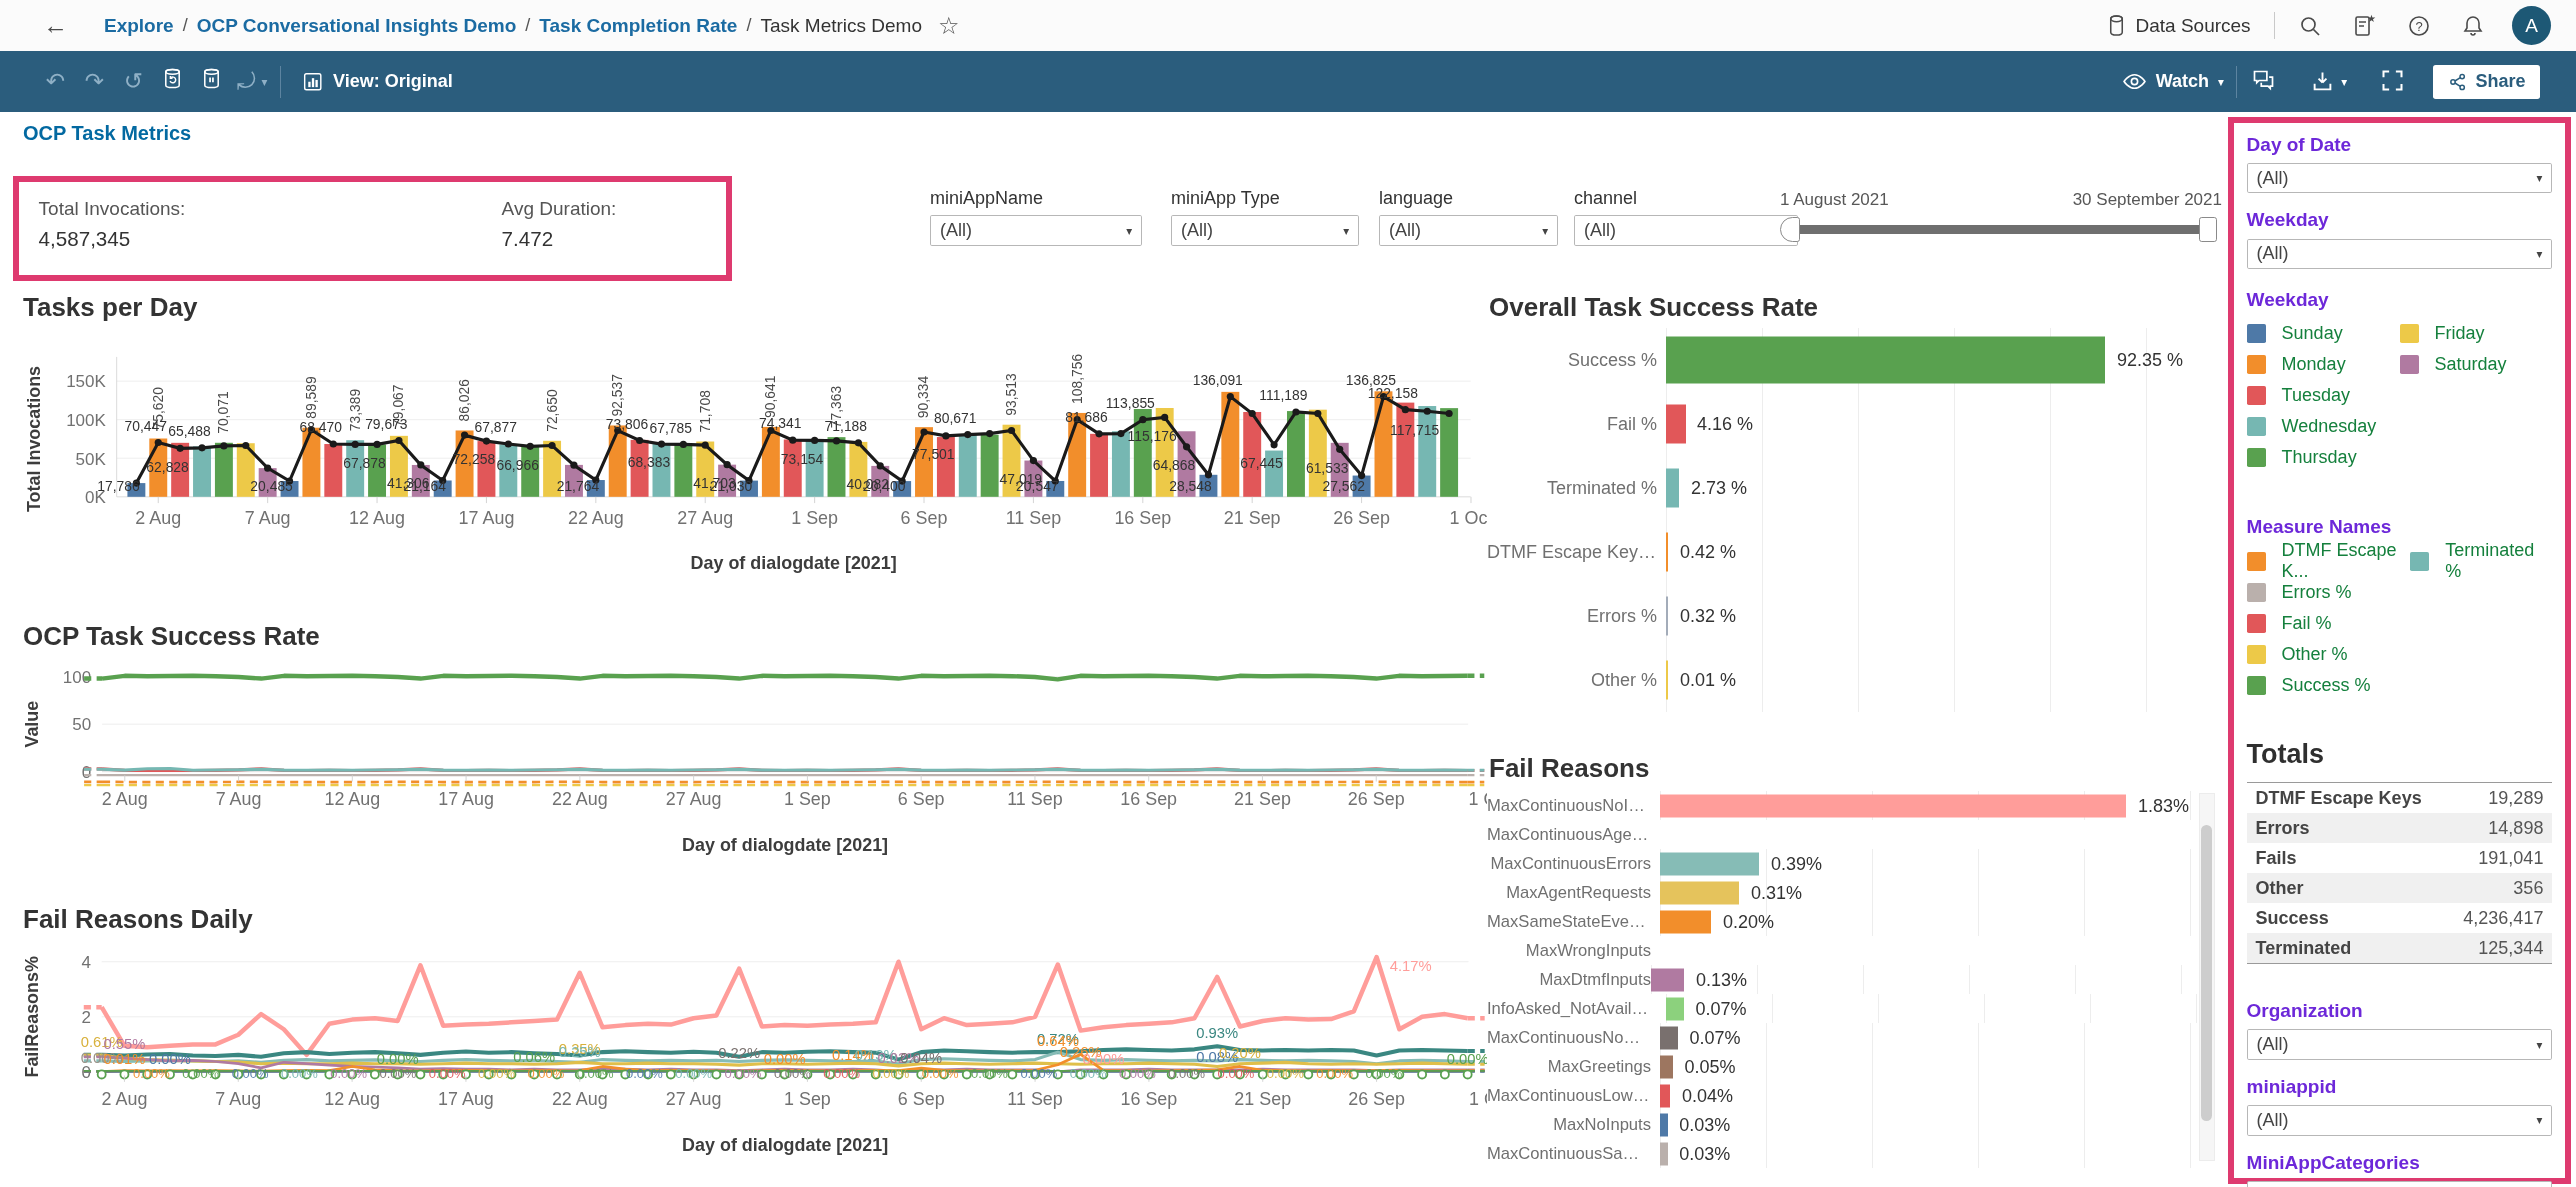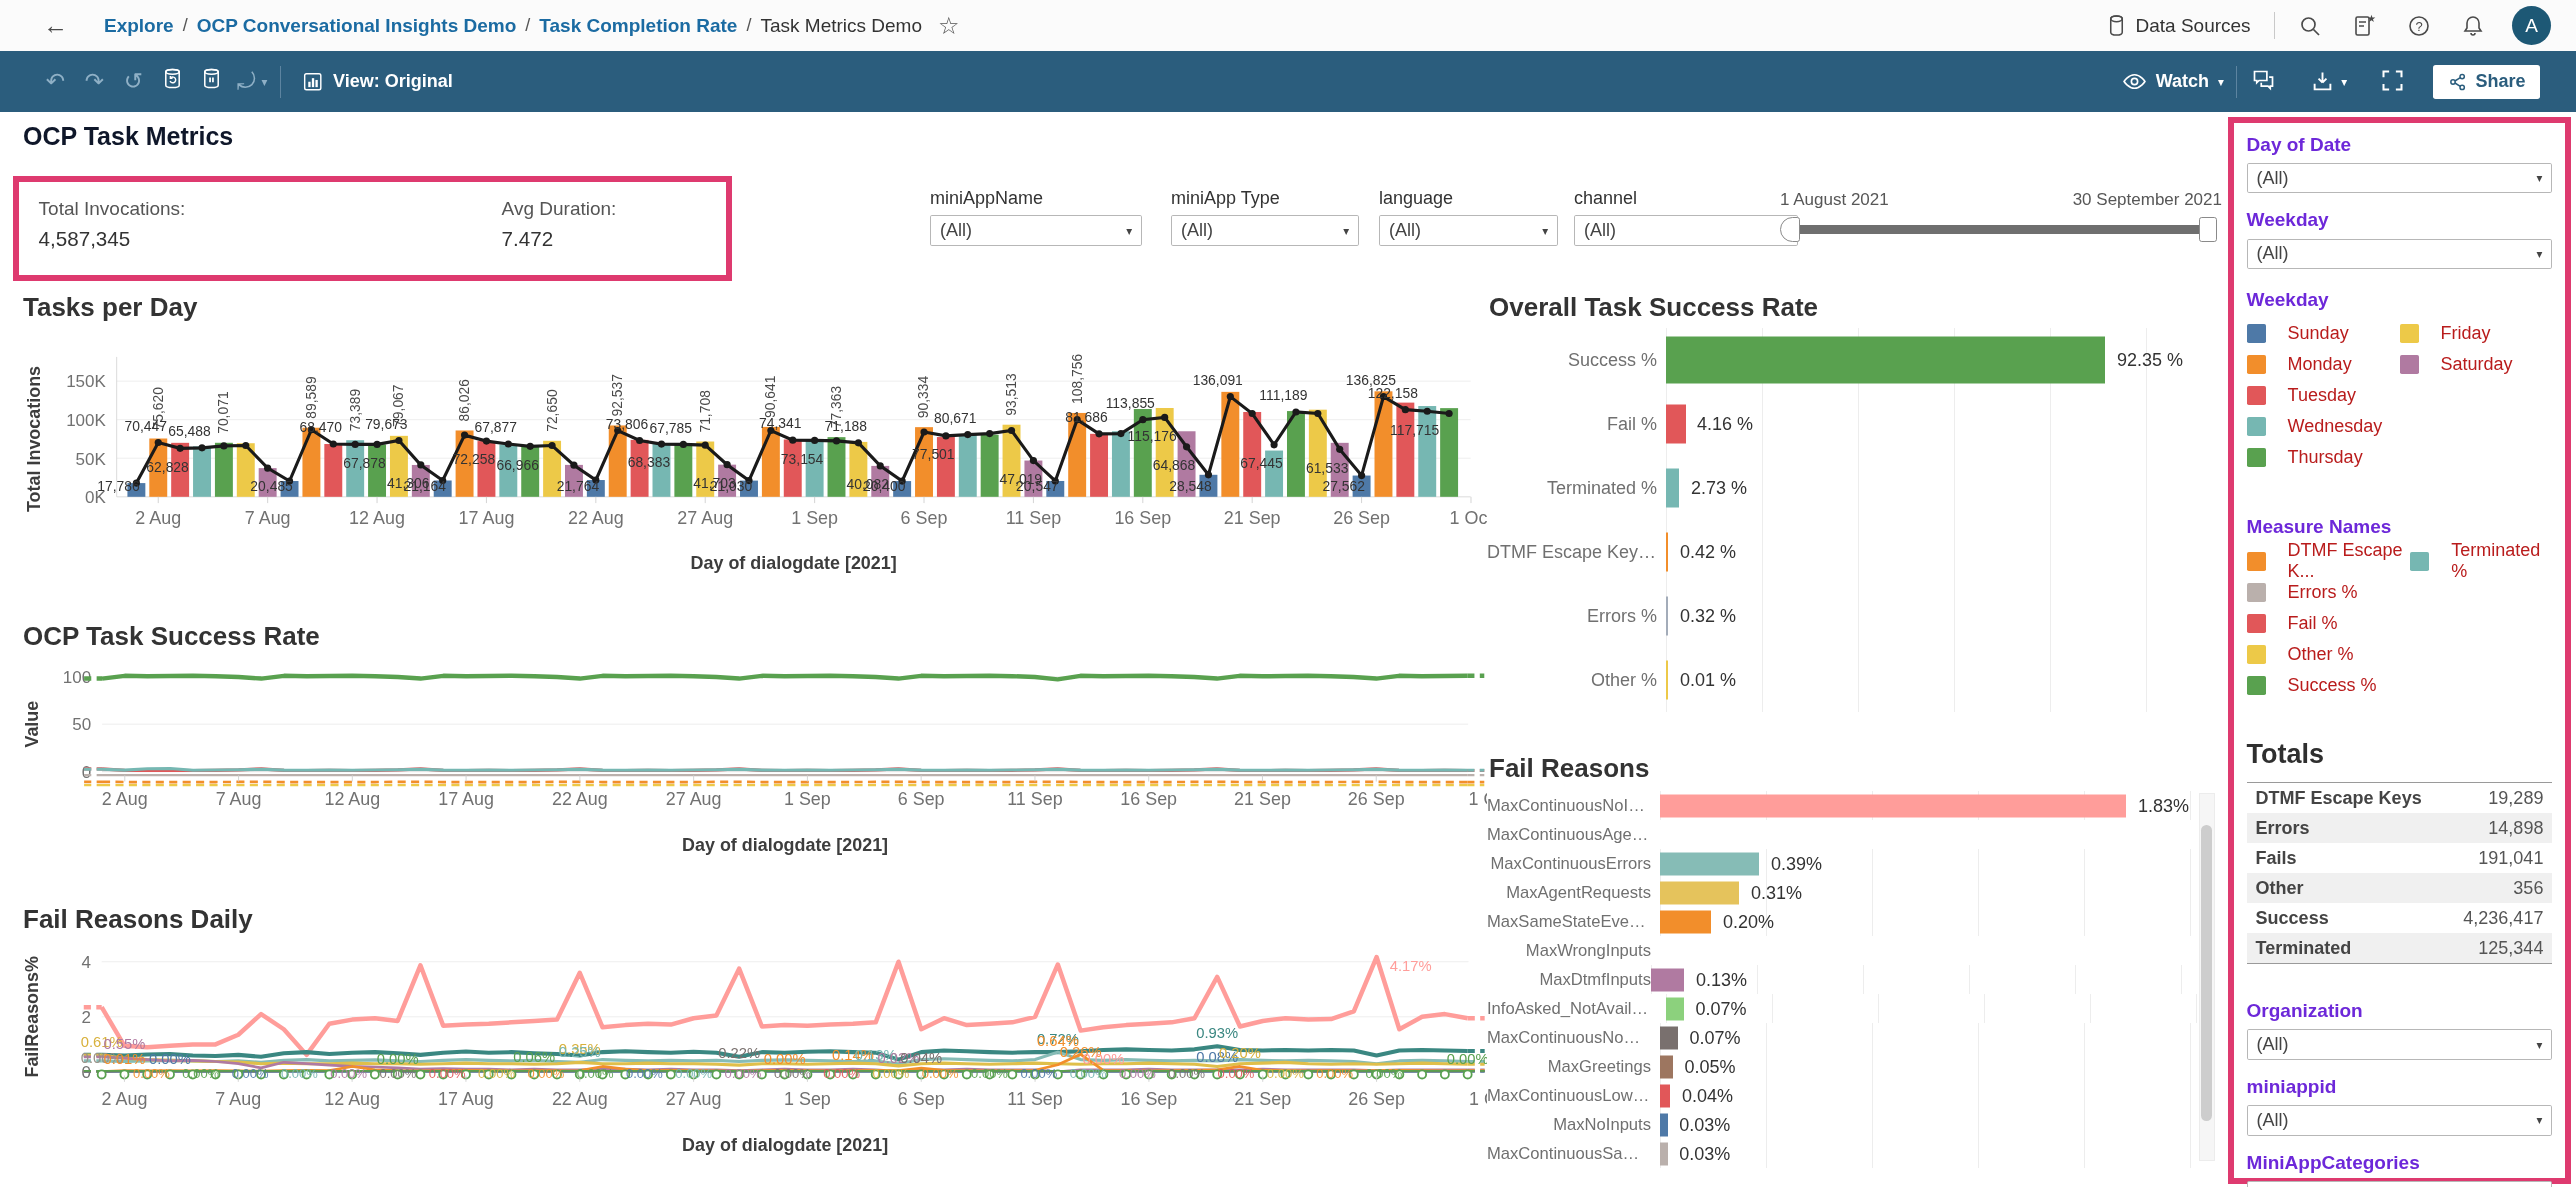--- a/index.html
+++ b/index.html
@@ -34,21 +34,21 @@
   
   .sect{font-size:26px;font-weight:700;color:#333}
   
   .hrow{display:flex;align-items:center}
   .hlab{color:#707070;text-align:right;white-space:nowrap;overflow:hidden;text-overflow:ellipsis}
   .htrack{position:relative;height:100%;flex:1}
   .hbar{position:absolute;left:0}
   .hval{position:absolute;font-size:18px;color:#333;white-space:nowrap}
   
   .shead{font-size:19px;color:#6d28d9;font-weight:700;margin-bottom:7.2px}
-  .li{display:flex;align-items:center;gap:22px;font-size:18px;color:#b91c1c;height:31px}
+  .li{display:flex;align-items:center;gap:16px;font-size:18px;color:#15803d;height:31px}
   .sw{width:19px;height:19px;border-radius:1.8px;flex:0 0 19px}
   .trow{display:flex;justify-content:space-between;font-size:18px;color:#444;padding:4.5px 9px;font-weight:700}
   .trow .tv{font-weight:400;color:#555}
   .trow.shade{background:#f0f0f0}
   svg text{font-family:"Liberation Sans",sans-serif}
 </style>
 </head>
 <body>
 
 <div id="topnav" class="abs">
@@ -168,21 +168,21 @@
         <circle cx="6" cy="12" r="2.6" fill="none" stroke="#2b5d7d" stroke-width="1.8"></circle>
         <circle cx="17" cy="5.5" r="2.6" fill="none" stroke="#2b5d7d" stroke-width="1.8"></circle>
         <circle cx="17" cy="18.5" r="2.6" fill="none" stroke="#2b5d7d" stroke-width="1.8"></circle>
         <line x1="8.3" y1="10.8" x2="14.8" y2="6.7" stroke="#2b5d7d" stroke-width="1.8"></line>
         <line x1="8.3" y1="13.2" x2="14.8" y2="17.3" stroke="#2b5d7d" stroke-width="1.8"></line>
       </svg>
     <span>Share</span>
   </div>
 </div>
 
-<div class="abs" style="left:23px;top:122px;font-size:25px;font-weight:700;color:#0f172a">OCP Task Metrics</div>
+<div class="abs" style="left:23px;top:122px;font-size:20px;font-weight:700;color:#0369a1">OCP Task Metrics</div>
 
 <div class="abs pinkbox" style="left:12.6px;top:176px;width:707px;height:93px">
   <div class="abs" style="left:20px;top:16px">
     <div class="mlabel">Total Invocations:</div>
     <div class="mvalue">4,587,345</div>
   </div>
   <div class="abs" style="left:483px;top:16px">
     <div class="mlabel">Avg Duration:</div>
     <div class="mvalue">7.472</div>
   </div>

